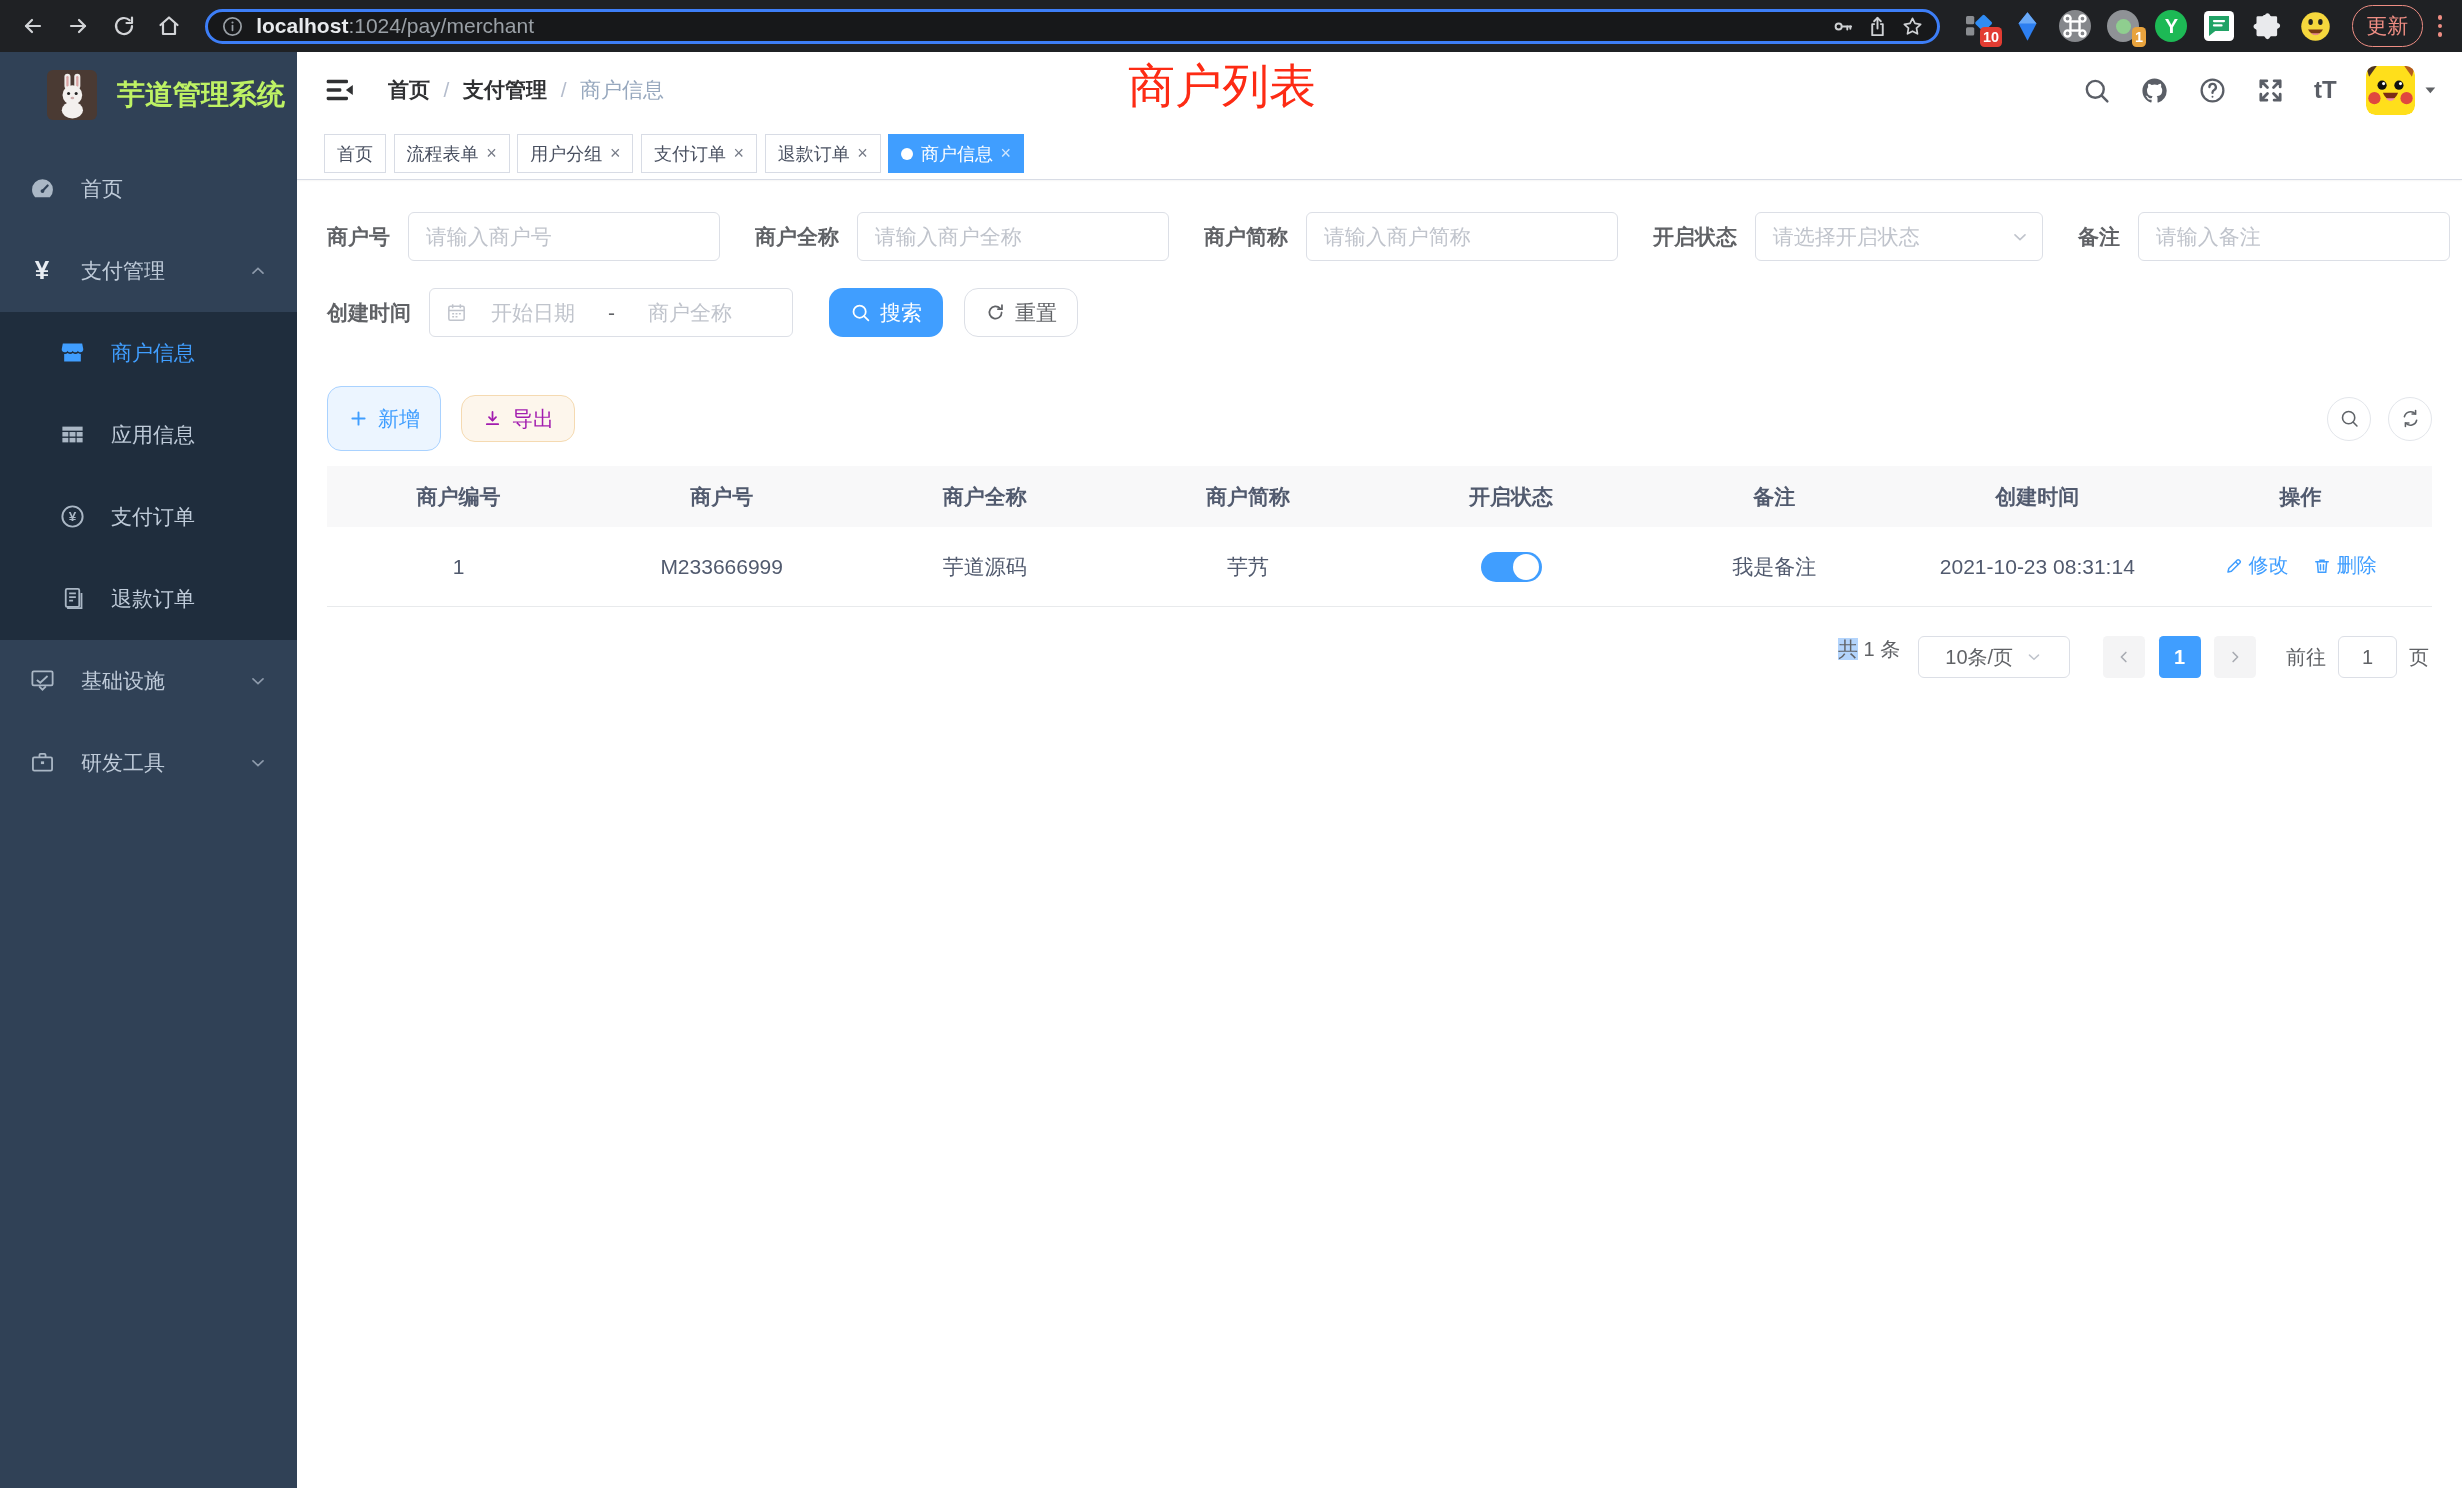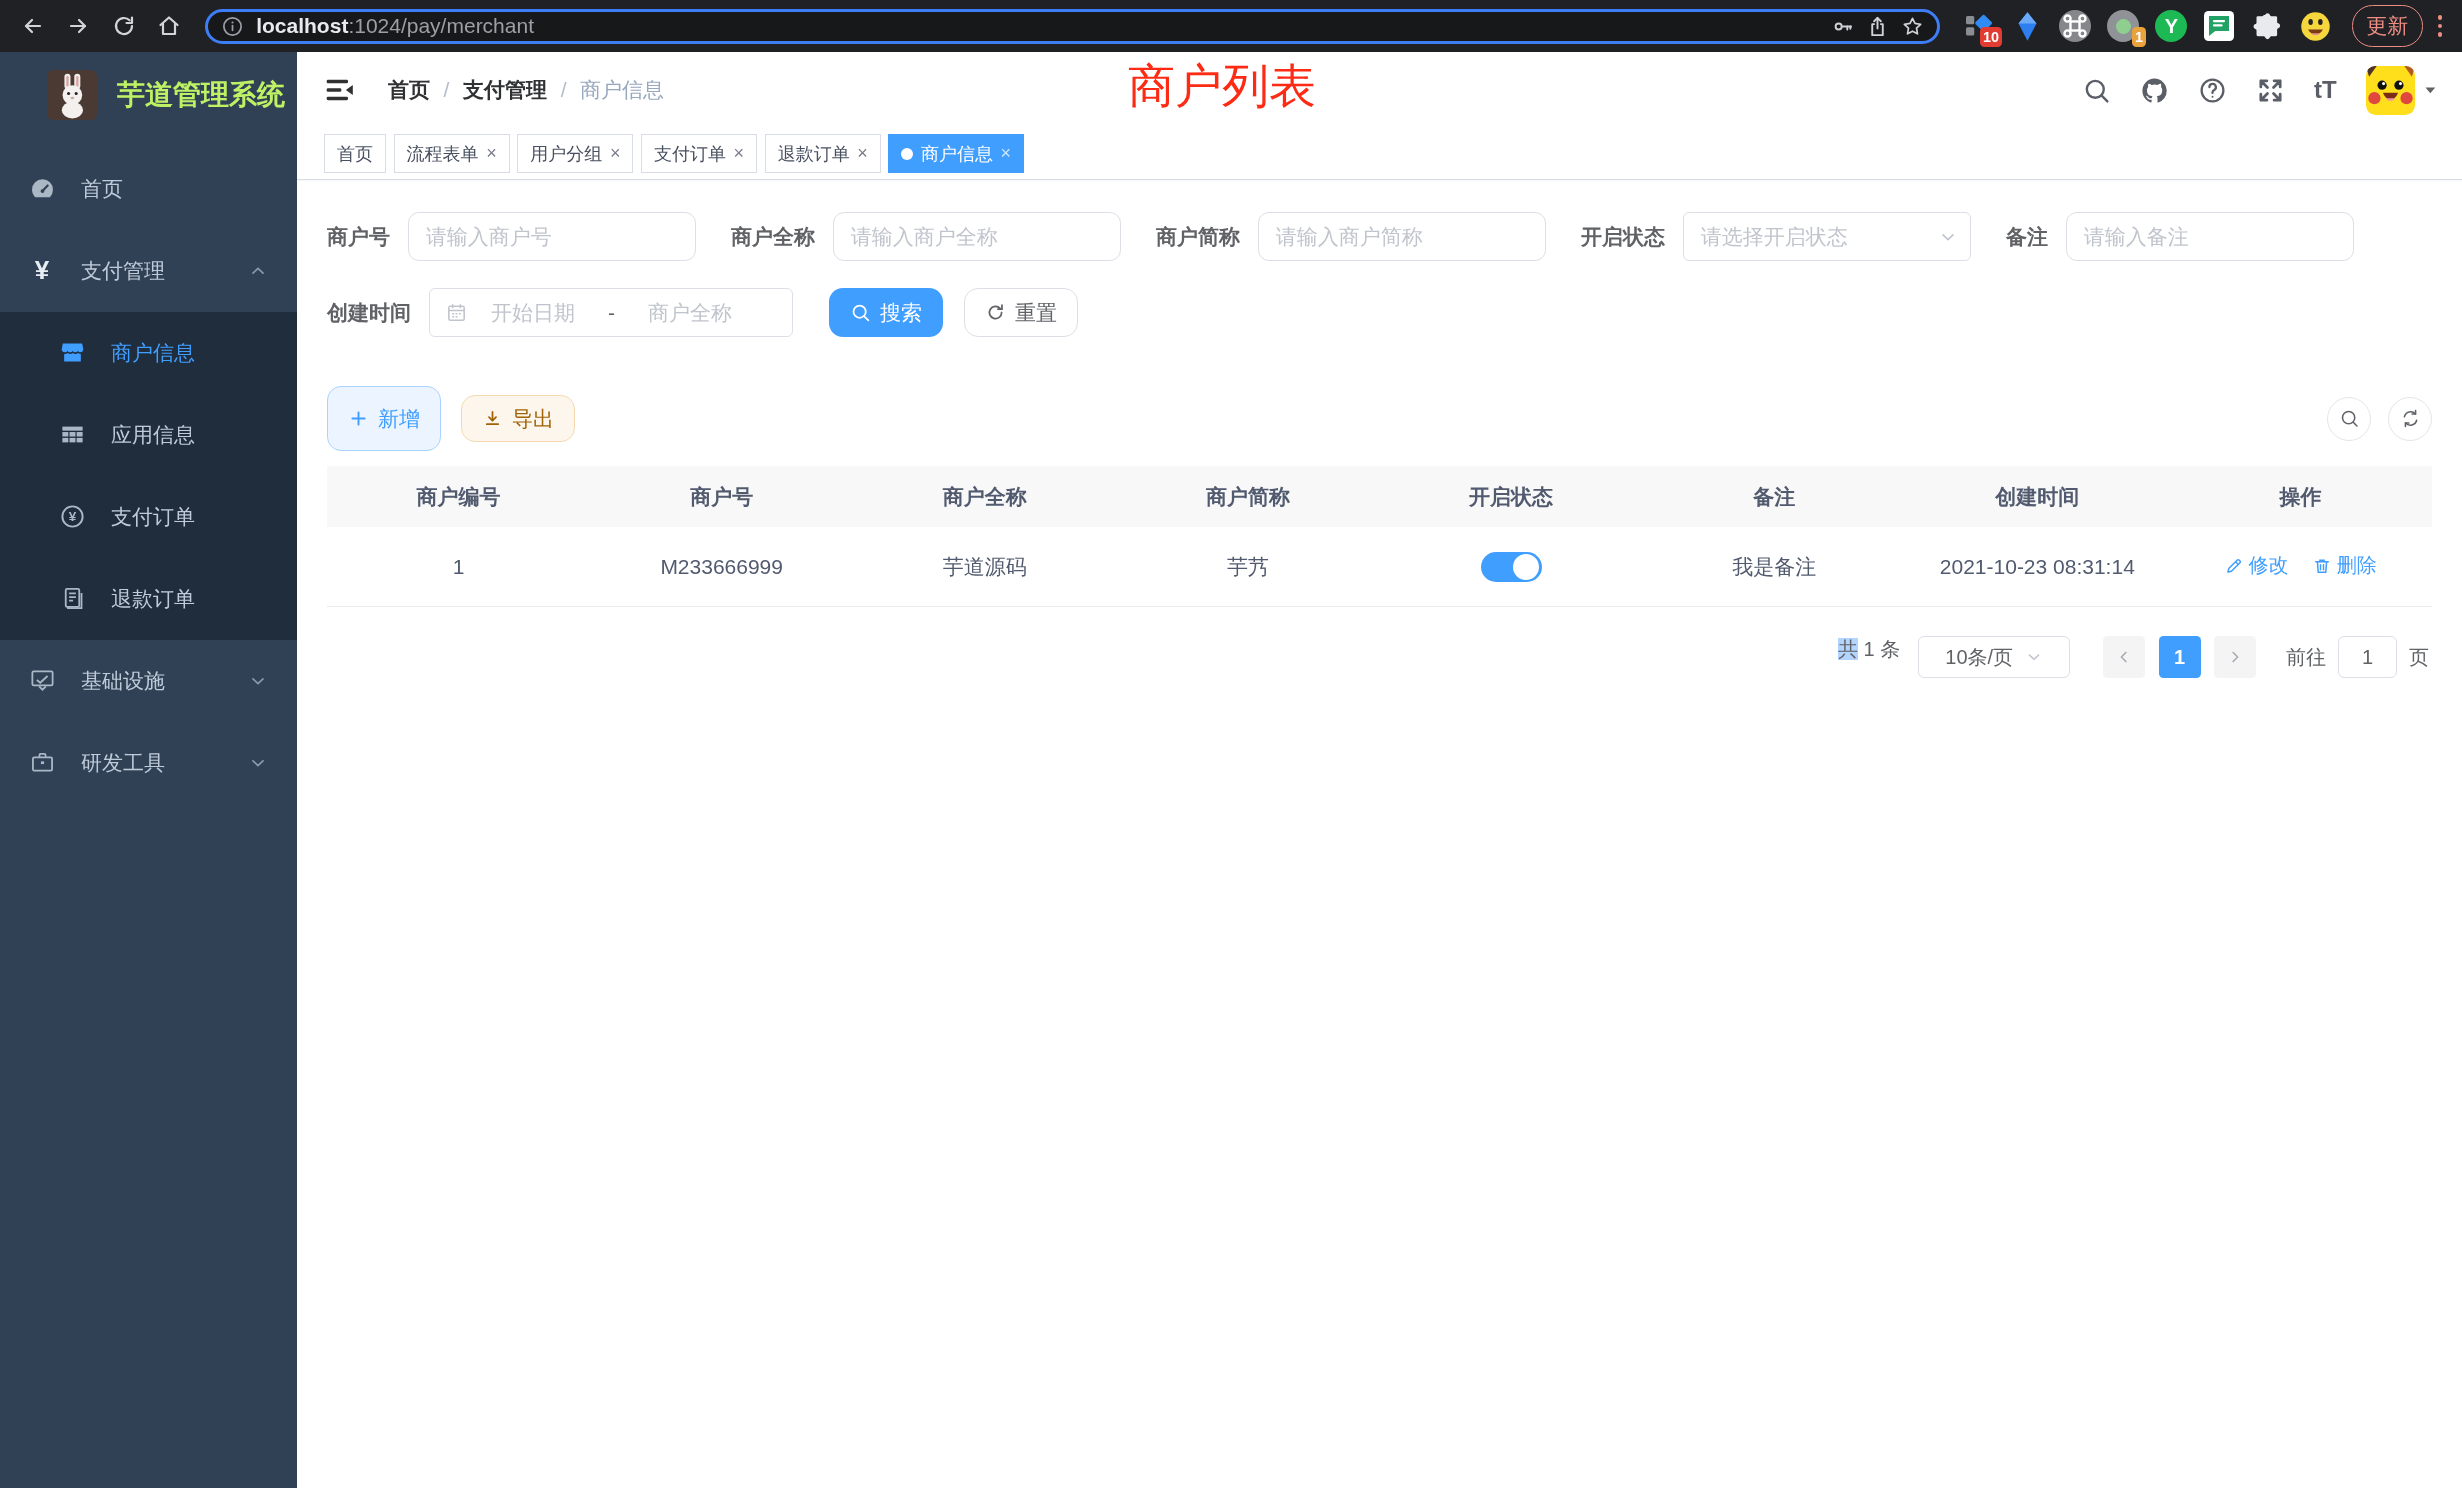--- a/index.html
+++ b/index.html
@@ -66,39 +66,39 @@
 .tag.active { background:#409eff; border-color:#409eff; color:#fff; }
 .tag.active .dot { display:inline-block; width:12px; height:12px; border-radius:50%; background:#fff; }
 .tag-close { font-size:18px; color:inherit; opacity:.75; }
 
 
 .filter { padding:32px 30px 0; font-size:21px; color:#606266; }
 .f-row { display:flex; align-items:center; }
 .f-row.first { margin-bottom:27px; }
 .f-item { display:flex; align-items:center; margin-right:35px; }
 .f-label { font-weight:700; color:#606266; margin-right:18px; white-space:nowrap; }
-.f-input { width:288px; height:49px; border:0.8px solid #dcdfe6; border-radius:11px; padding:0 16.7px; font-size:21px; color:#606266; outline:none; background:#fff; }
+.f-input { width:312px; height:49px; border:0.8px solid #dcdfe6; border-radius:6px; padding:0 16.7px; font-size:21px; color:#606266; outline:none; background:#fff; }
 .f-input::placeholder { color:#c0c4cc; }
 .f-select { position:relative; width:288px; height:49px; border:0.8px solid #dcdfe6; border-radius:6px; display:flex; align-items:center; padding:0 42px 0 16.7px; color:#c0c4cc; cursor:pointer; background:#fff; }
 .f-select .sel-caret { position:absolute; right:12px; color:#c0c4cc; }
 .sel-caret svg { width:20px; height:20px; }
 .date-range { width:364px; height:49px; border:0.8px solid #dcdfe6; border-radius:6px; display:flex; align-items:center; padding:0 15px; background:#fff; cursor:text; }
 .date-range .cal { color:#c0c4cc; margin-right:23px; }
 .cal svg { width:23px; height:23px; }
 .d-ph { color:#c0c4cc; }
 .d-sep { color:#606266; margin:0 33px; }
 .btn { height:49px; border-radius:14px; font-size:21px; display:inline-flex; align-items:center; gap:9px; padding:0 20px; border:0.8px solid transparent; cursor:pointer; background:#fff; white-space:nowrap; }
 .btn svg { width:21px; height:21px; }
 .btn-primary { background:#409eff; color:#fff; margin-left:18px; }
 .btn-plain { border-color:#dcdfe6; color:#606266; margin-left:21px; }
 
 
 .toolbar-row { padding:49px 30px 15px; display:flex; align-items:center; gap:20px; }
 .btn-add { height:65px; background:#ecf5ff; border-color:#a9d2ff; color:#409eff; }
-.btn-export { height:47px; background:#fdf6ec; border-color:#f5dab1; color:#a16207; }
+.btn-export { height:47px; background:#fdf6ec; border-color:#f5dab1; color:#a21caf; }
 .tool-circles { margin-left:auto; display:flex; gap:16.7px; }
 .circle-btn { width:44px; height:44px; border-radius:50%; border:0.8px solid #e3e6eb; background:#fff; display:flex; align-items:center; justify-content:center; color:#5f6368; cursor:pointer; }
 .circle-btn svg { width:21px; height:21px; }
 
 
 .table-wrap { margin:0 30px; }
 .t-head { display:flex; align-items:center; height:61px; background:#f8f8f9; }
 .t-col { flex:1; text-align:center; overflow:hidden; white-space:nowrap; }
 .t-head .t-col { font-weight:700; color:#515a6e; font-size:21px; }
 .t-row { display:flex; align-items:center; height:80px; border-bottom:0.8px solid #e8eaec; font-size:21px; color:#515a6e; background:#fff; }

